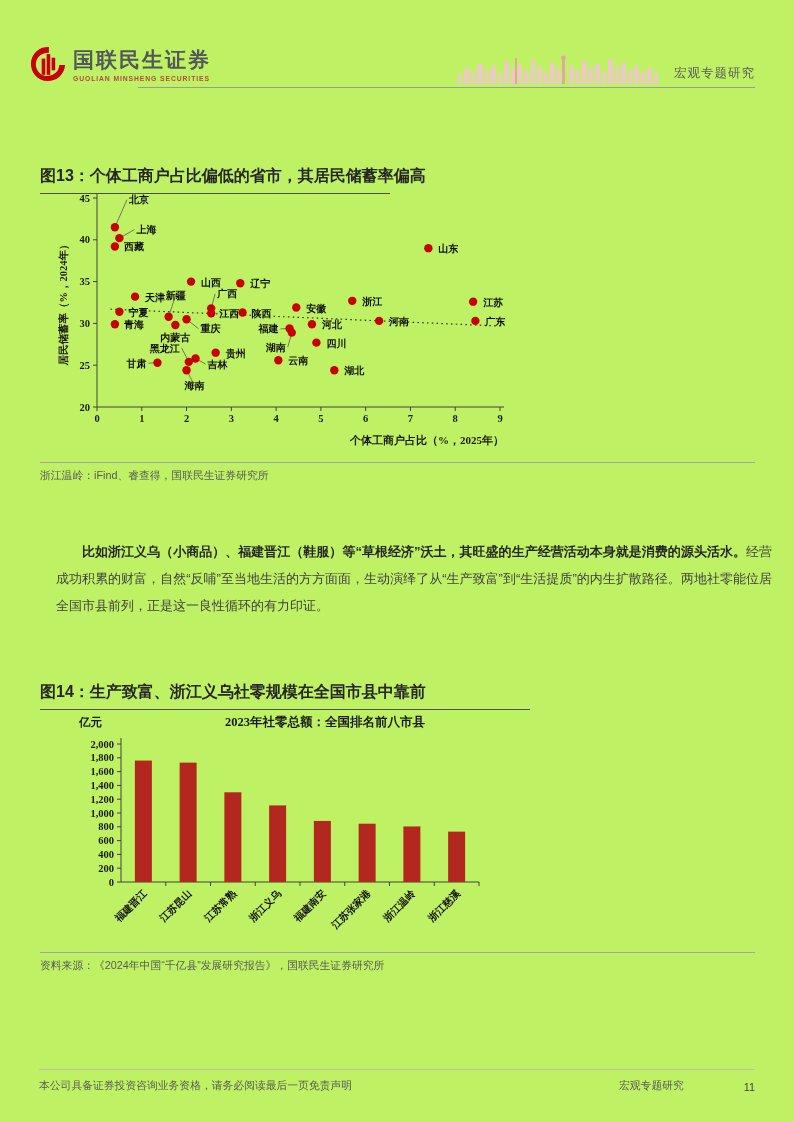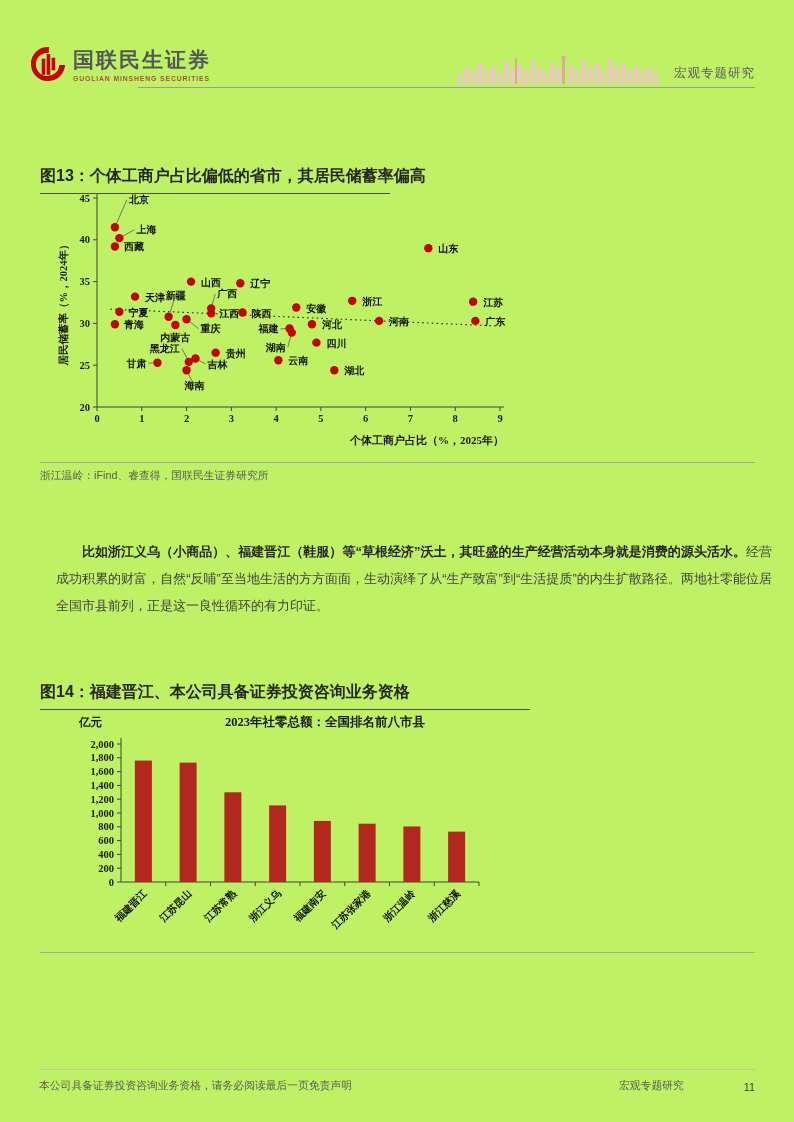--- a/index.html
+++ b/index.html
@@ -226,21 +226,21 @@
           <text x="449" y="252" text-anchor="end" font-size="11" font-weight="bold" fill="#1a1a1a">个体工商户占比（%，2025年）</text>
           <text x="12" y="110.5" text-anchor="middle" font-size="10.5" font-weight="bold" fill="#1a1a1a" transform="rotate(-90 12 110.5)">居民储蓄率（%，2024年）</text>
         </svg></div>
     <div class="fig-rule" style="top:296px;"></div>
     <div class="fig-source" style="top:303px;">浙江温岭：iFind、睿查得，国联民生证券研究所</div>
   </div>
 
   <p class="body-para"><strong>比如浙江义乌（小商品）、福建晋江（鞋服）等“草根经济”沃土，其旺盛的生产经营活动本身就是消费的源头活水。</strong><span>经营成功积累的财富，自然“反哺”至当地生活的方方面面，生动演绎了从“生产致富”到“生活提质”的内生扩散路径。两地社零能位居全国市县前列，正是这一良性循环的有力印证。</span></p>
 
   <div class="figure" style="top:682px;">
-    <div class="fig-title">图14：福建晋江、本公司具备证券投资咨询业务资格</div>
+    <div class="fig-title">图14：生产致富、浙江义乌社零规模在全国市县中靠前</div>
     <div class="fig-title-rule" style="width:490px;"></div>
     <div class="chart-box" style="left:15px; top:26px;" id="bar-chart"><svg width="460" height="242" viewBox="0 0 460 242">
           <text x="270" y="18" text-anchor="middle" font-size="12.5" font-weight="bold" fill="#1a1a1a">2023年社零总额：全国排名前八市县</text>
           <text x="24" y="18" font-size="11.5" font-weight="bold" fill="#1a1a1a">亿元</text>
           <g stroke="#404040" stroke-width="1">
             <line x1="62" y1="174" x2="66" y2="174"></line>
             <line x1="62" y1="160.2" x2="66" y2="160.2"></line>
             <line x1="62" y1="146.4" x2="66" y2="146.4"></line>
             <line x1="62" y1="132.6" x2="66" y2="132.6"></line>
             <line x1="62" y1="118.8" x2="66" y2="118.8"></line>
@@ -289,20 +289,21 @@
             <text x="137.125" y="186" text-anchor="end" font-size="10" font-weight="bold" fill="#111" transform="rotate(-45 137.125 186)">江苏昆山</text>
             <text x="181.875" y="186" text-anchor="end" font-size="10" font-weight="bold" fill="#111" transform="rotate(-45 181.875 186)">江苏常熟</text>
             <text x="226.625" y="186" text-anchor="end" font-size="10" font-weight="bold" fill="#111" transform="rotate(-45 226.625 186)">浙江义乌</text>
             <text x="271.375" y="186" text-anchor="end" font-size="10" font-weight="bold" fill="#111" transform="rotate(-45 271.375 186)">福建南安</text>
             <text x="316.125" y="186" text-anchor="end" font-size="10" font-weight="bold" fill="#111" transform="rotate(-45 316.125 186)">江苏张家港</text>
             <text x="360.875" y="186" text-anchor="end" font-size="10" font-weight="bold" fill="#111" transform="rotate(-45 360.875 186)">浙江温岭</text>
             <text x="405.625" y="186" text-anchor="end" font-size="10" font-weight="bold" fill="#111" transform="rotate(-45 405.625 186)">浙江慈溪</text>
           </g>
         </svg></div>
     <div class="fig-rule" style="top:270px;"></div>
+    <div class="fig-source" style="top:277px;">资料来源：《2024年中国“千亿县”发展研究报告》，国联民生证券研究所</div>
   </div>
 
   <div class="footer">
     <div class="footer-rule"></div>
     <div class="footer-row">
       <span class="footer-left">本公司具备证券投资咨询业务资格，请务必阅读最后一页免责声明</span>
       <span>宏观专题研究</span>
       <span class="footer-page">11</span>
     </div>
   </div>

